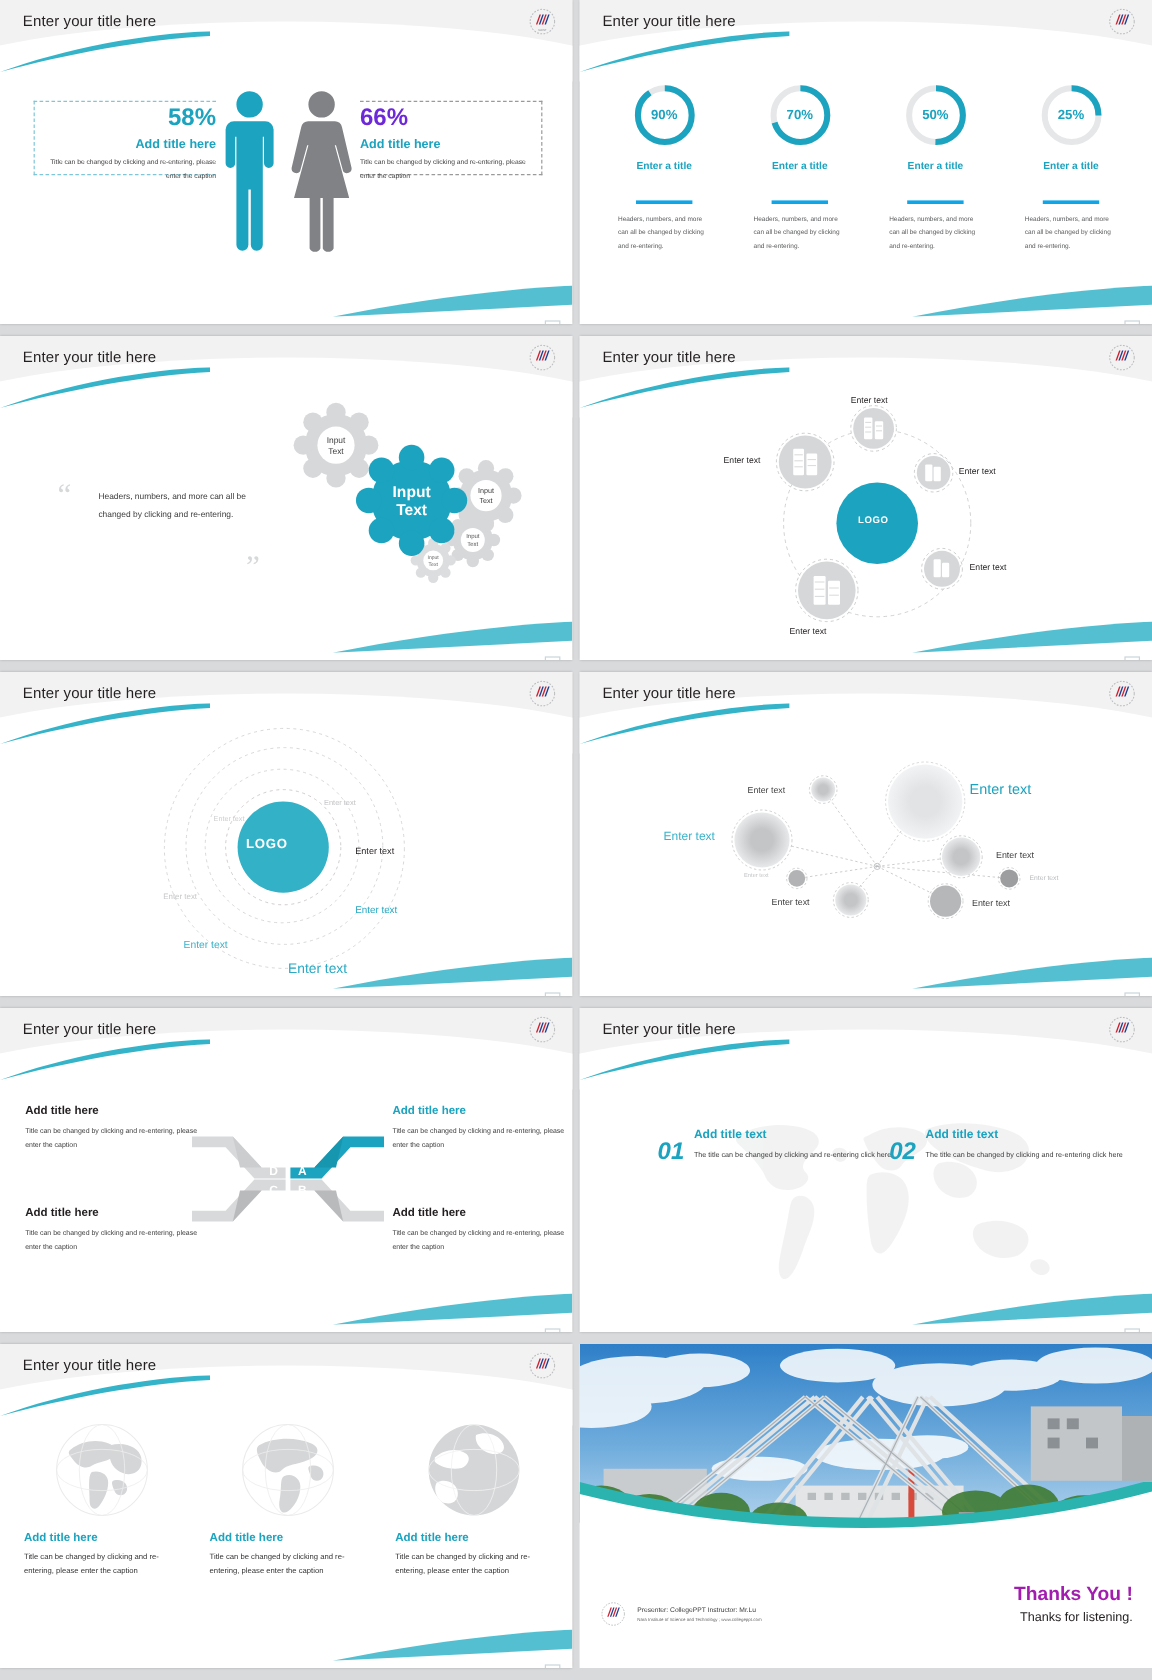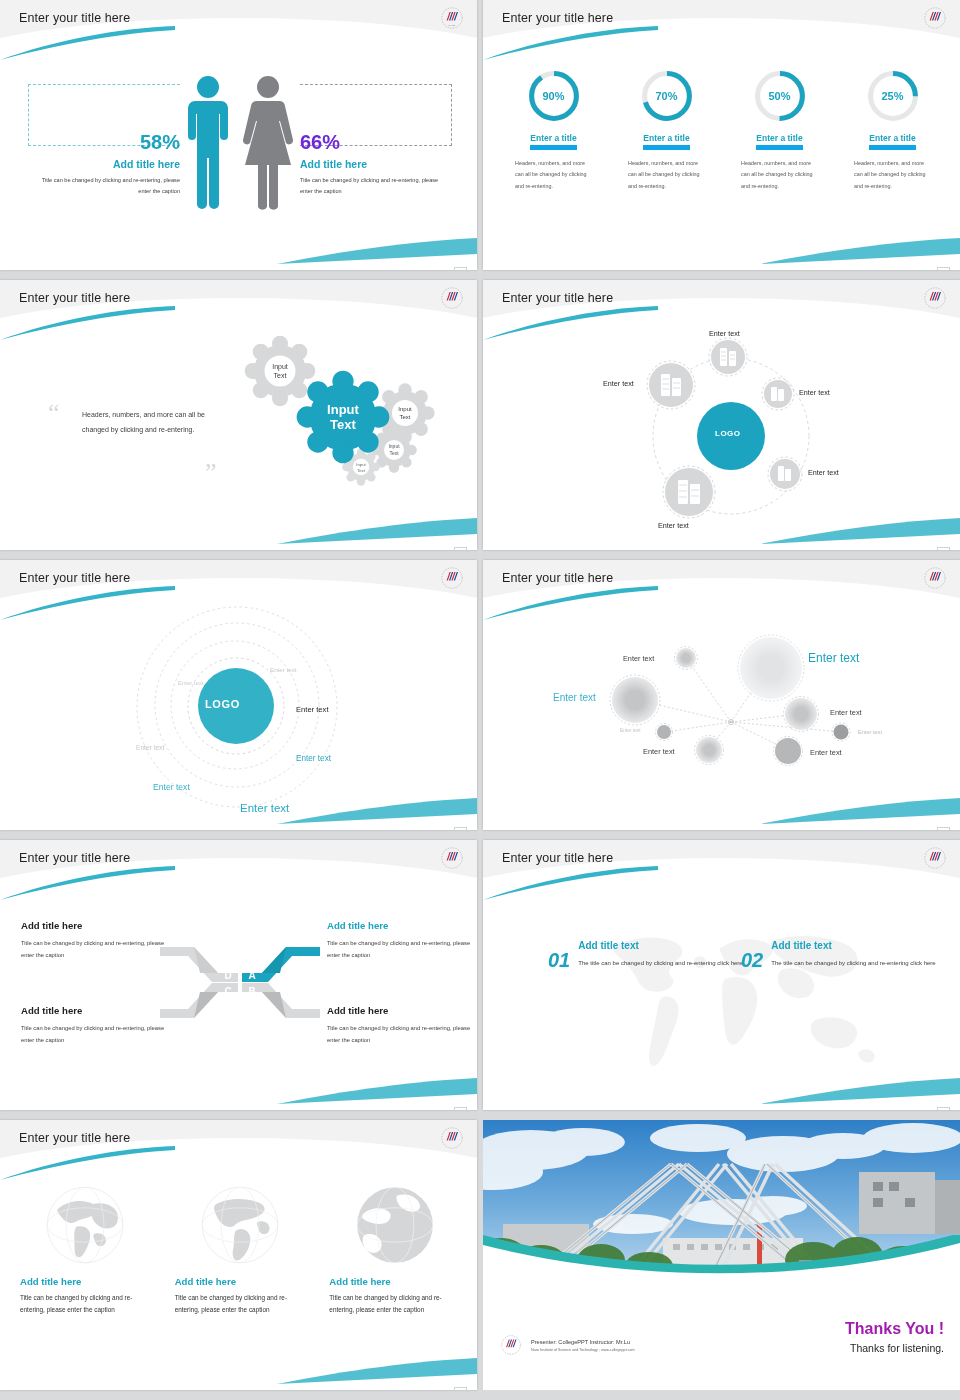--- a/index.html
+++ b/index.html
@@ -46,40 +46,40 @@
   }
   .wave-tl { position:absolute; left:0; top:26px; width:175px; height:34px; z-index:5; }
   .wave-br { position:absolute; right:0; bottom:6px; width:200px; height:26px; z-index:5; }
   .pagenum {
     position:absolute; right:10px; bottom:-8px;
     width:13px; height:11px; border:1px solid #c9d6dd; background:#fff;
     font-size:5px; color:#8aa3b0; text-align:center; line-height:10px; z-index:8;
   }
   
   .s1-wrap { position:absolute; left:0; top:52px; width:100%; height:210px; }
-  .s1-col { position:absolute; top:36px; width:152px;margin-top:44px; }
+  .s1-col { position:absolute; top:36px; width:152px; }
   .s1-col.l { left:28px; text-align:right; }
   .s1-col.r { left:300px; text-align:left; }
   .s1-pct { font-size:20px; font-weight:bold; line-height:1; }
   .s1-pct.teal { color:#1ba3bf; }
   .s1-pct.grey { color:#6d28d9; }
   .s1-sub { font-size:10.5px; font-weight:bold; color:#1ba3bf; margin-top:6px; }
   .s1-body { font-size:5.6px; color:#404040; line-height:1.9; margin-top:5px; }
   .s1-bracket { position:absolute; top:32px; width:152px; height:62px; }
   .s1-bracket.l { left:28px; border-left:1px dashed #7fc6d8; border-top:1px dashed #7fc6d8; border-bottom:1px dashed #7fc6d8;}
   .s1-bracket.r { left:300px; border-right:1px dashed #9a9a9a; border-top:1px dashed #9a9a9a; border-bottom:1px dashed #9a9a9a;}
   .s1-figs { position:absolute; left:178px; top:22px; width:126px; height:140px; }
   
   .s2-row { position:absolute; left:14px; top:68px; width:452px; display:flex; }
   .s2-item { width:113px; text-align:center; position:relative; }
   .s2-item .ring { width:56px; height:56px; margin:0 auto; position:relative; }
   .s2-pct { position:absolute; inset:0; display:flex; align-items:center; justify-content:center;
             font-size:11px; font-weight:bold; color:#1ba3bf; }
-  .s2-title { margin-top:9px; font-size:8.5px; font-weight:bold; color:#1ba3bf; padding-bottom:2px;
-              border-bottom:5px solid #0ea5e9; display:inline-block; }
+  .s2-title { margin-top:9px; font-size:8.5px; font-weight:bold; color:#1ba3bf; padding-bottom:24px;
+              border-bottom:3px solid #0ea5e9; display:inline-block; }
   .s2-body { margin-top:8px; font-size:5.4px; color:#58595b; line-height:2.1; padding:0 18px; text-align:left;}
   
   .s3-quote-l { position:absolute; left:48px; top:125px; font-size:26px; color:#d7d8da;
                 font-family:"Liberation Serif", serif; line-height:.6; }
   .s3-quote-r { position:absolute; left:205px; top:185px; font-size:26px; color:#d7d8da;
                 font-family:"Liberation Serif", serif; line-height:.6; }
   .s3-text { position:absolute; left:82px; top:128px; width:140px;
              font-size:7px; color:#3d3d3d; line-height:2.1; }
   .s3-gears { position:absolute; left:222px; top:45px; width:225px; height:180px; }
   

